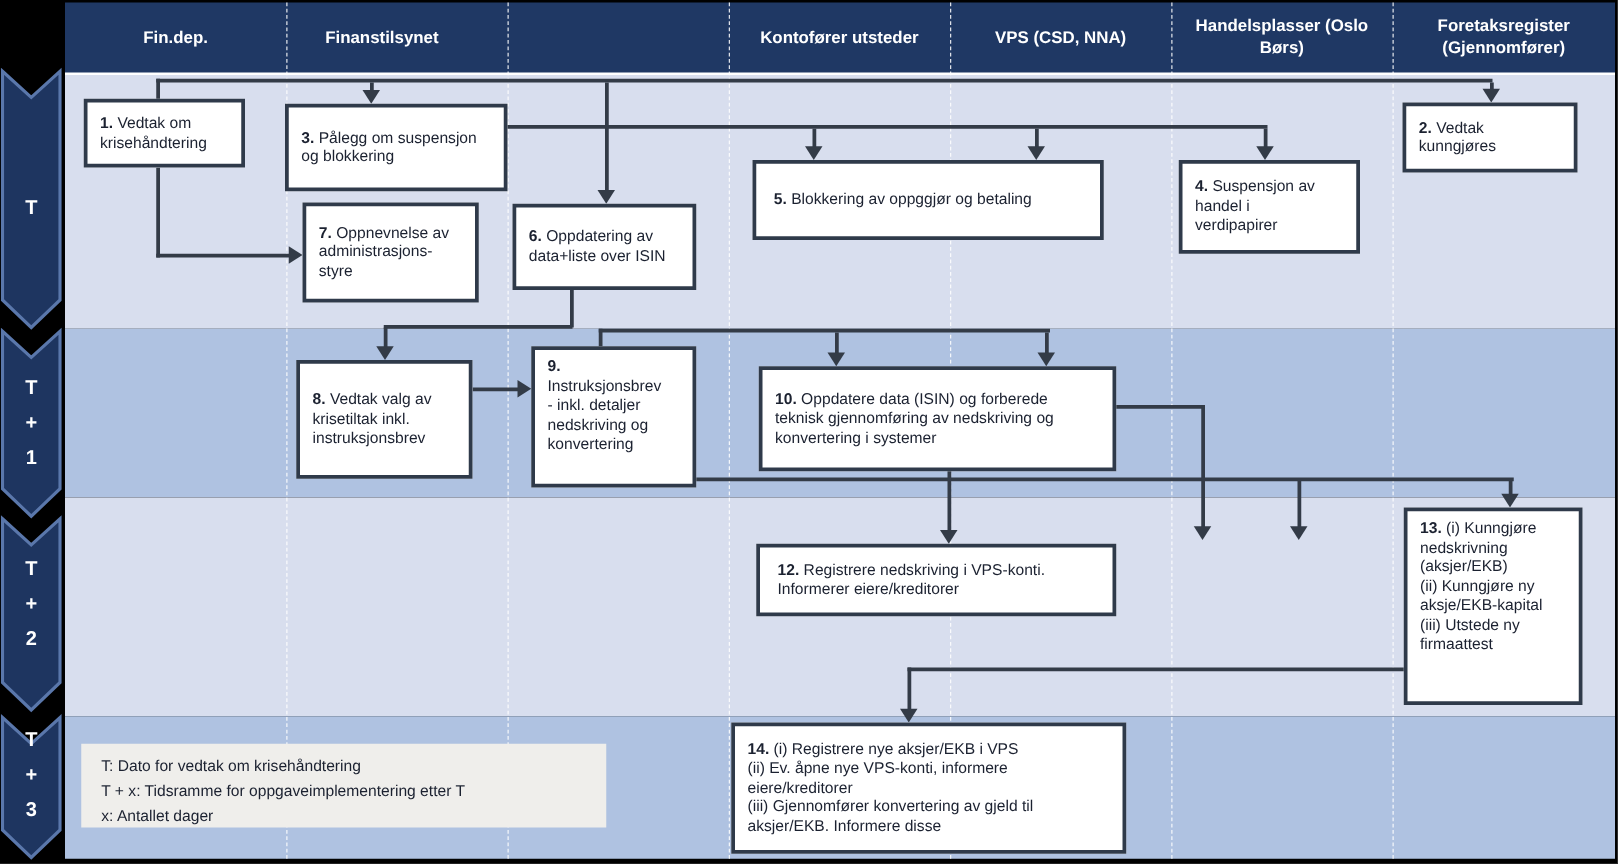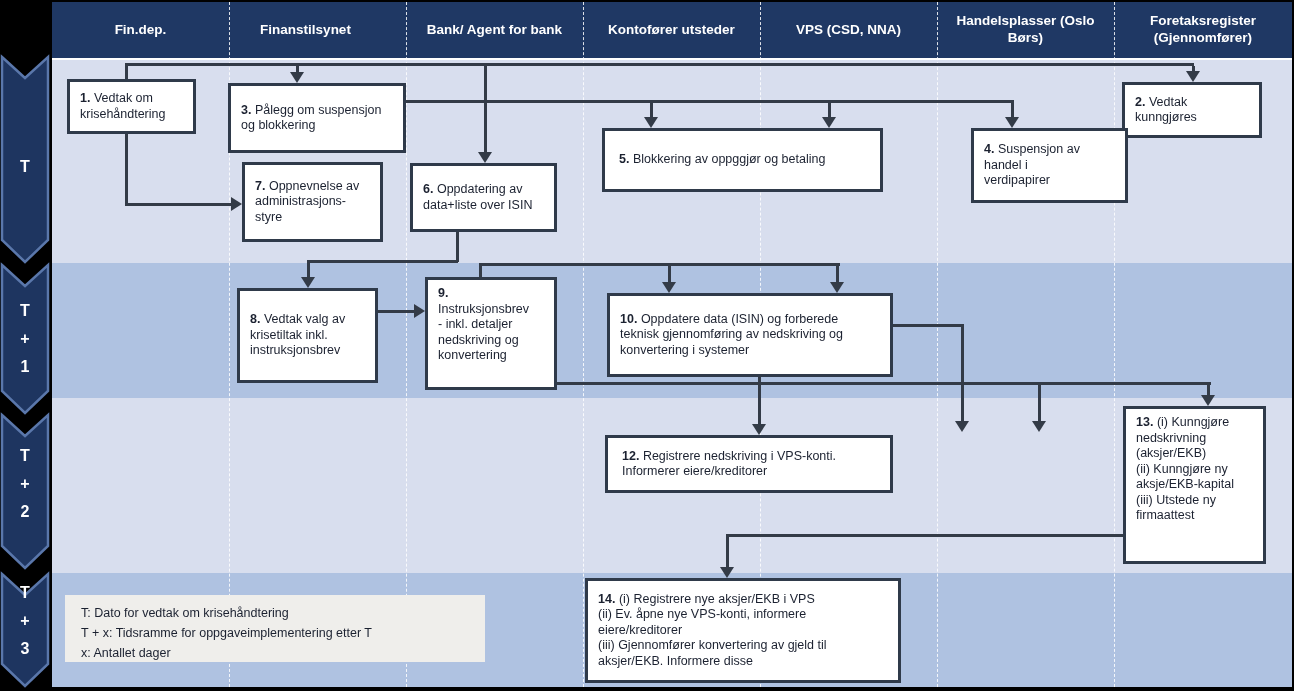--- a/index.html
+++ b/index.html
@@ -60,21 +60,20 @@
 
   <div class="col-sep" style="left:229px"></div>
   <div class="col-sep" style="left:406px"></div>
   <div class="col-sep" style="left:583px"></div>
   <div class="col-sep" style="left:760px"></div>
   <div class="col-sep" style="left:937px"></div>
   <div class="col-sep" style="left:1114px"></div>
 
   <div class="hcol" style="left:52px;width:177px">Fin.dep.</div>
   <div class="hcol" style="left:217px;width:177px">Finanstilsynet</div>
-  <div class="hcol" style="left:406px;width:177px">Bank/ Agent for bank</div>
   <div class="hcol" style="left:583px;width:177px">Kontofører utsteder</div>
   <div class="hcol" style="left:760px;width:177px">VPS (CSD, NNA)</div>
   <div class="hcol" style="left:937px;width:177px">Handelsplasser (Oslo Børs)</div>
   <div class="hcol" style="left:1114px;width:178px">Foretaksregister (Gjennomfører)</div>
 
   <svg id="chevron-svg" width="52" height="691">
     <polygon points="2,57 25,78 48,57 48,240 25,262 2,240"></polygon>
     <polygon points="2,265 25,286 48,265 48,391 25,413 2,391"></polygon>
     <polygon points="2,415 25,436 48,415 48,546 25,568 2,546"></polygon>
     <polygon points="2,574 25,595 48,574 48,664 25,686 2,664"></polygon>
@@ -92,21 +91,21 @@
 
   <div class="pbox" style="left:67px;top:79px;width:129px;height:55px">
     <div class="inner"><b class="num">1.</b> <span class="txt">Vedtak om krisehåndtering</span></div>
   </div>
   <div class="pbox" style="left:1122px;top:82px;width:140px;height:56px">
     <div class="inner"><b class="num">2.</b> <span class="txt">Vedtak kunngjøres</span></div>
   </div>
   <div class="pbox" style="left:228px;top:83px;width:178px;height:70px">
     <div class="inner"><b class="num">3.</b> <span class="txt">Pålegg om suspensjon og blokkering</span></div>
   </div>
-  <div class="pbox" style="left:971px;top:128px;width:157px;height:75px">
+  <div class="pbox" style="left:943px;top:128px;width:145px;height:75px">
     <div class="inner"><b class="num">4.</b> <span class="txt">Suspensjon av
 handel i
 verdipapirer</span></div>
   </div>
   <div class="pbox" style="left:602px;top:128px;width:281px;height:64px">
     <div class="inner" style="padding-left:14px"><b class="num">5.</b> <span class="txt">Blokkering av oppggjør og betaling</span></div>
   </div>
   <div class="pbox" style="left:410px;top:163px;width:147px;height:69px">
     <div class="inner"><b class="num">6.</b> <span class="txt">Oppdatering av
 data+liste over ISIN</span></div>

